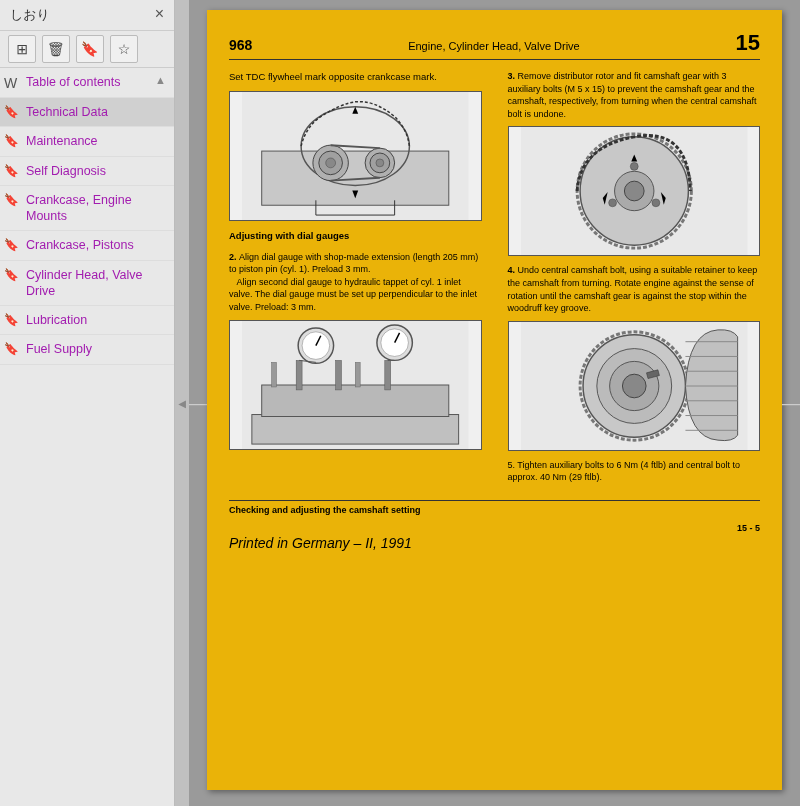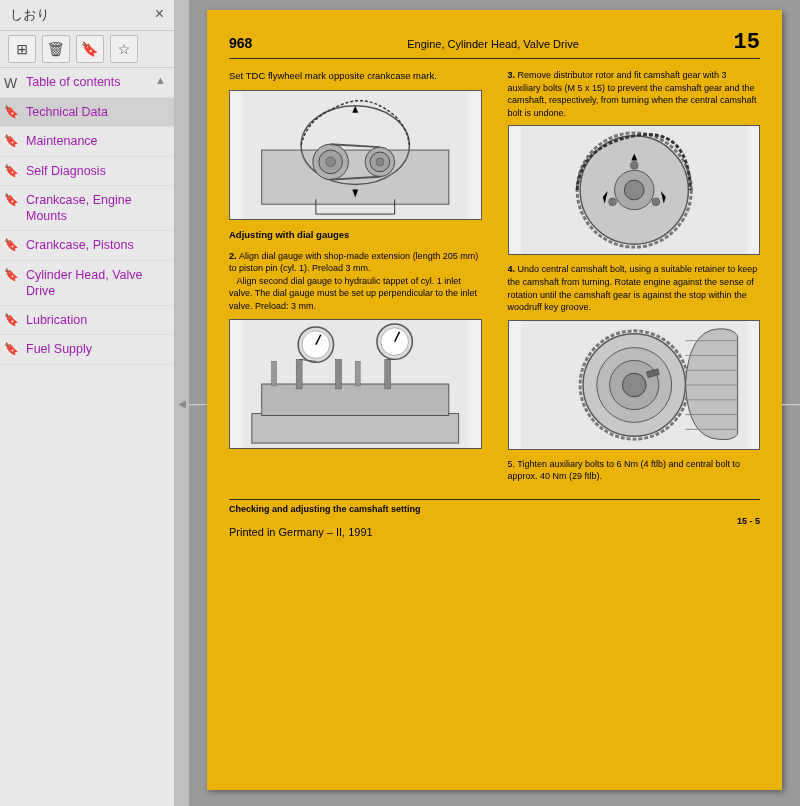--- a/index.html
+++ b/index.html
@@ -160,21 +160,20 @@
     .page-chapter-title {
       font-size: 11px;
       color: #000;
       text-align: left;
     }
 
     .page-num-right {
       font-size: 22px;
       font-weight: bold;
       color: #000;
-      font-family: Liberation Mono, monospace;
     }
 
     
     .page-body {
       display: flex;
       gap: 26px;
     }
 
     .col-left {
       flex: 1;
@@ -239,23 +238,24 @@
       color: #000;
     }
 
     .footer-page {
       font-size: 9px;
       color: #000;
       font-weight: bold;
     }
 
     .footer-printed {
-      font-size: 11px;
-      color: #000;
-      margin-top: 12px;
+      font-size: 14px;
+      color: #000;
+      font-style: italic;
+      margin-top: 20px;
     }
 
     
     .page-nav-left {
       position: absolute;
       left: 0;
       top: 50%;
       transform: translateY(-50%);
       color: #ccc;
       font-size: 18px;

